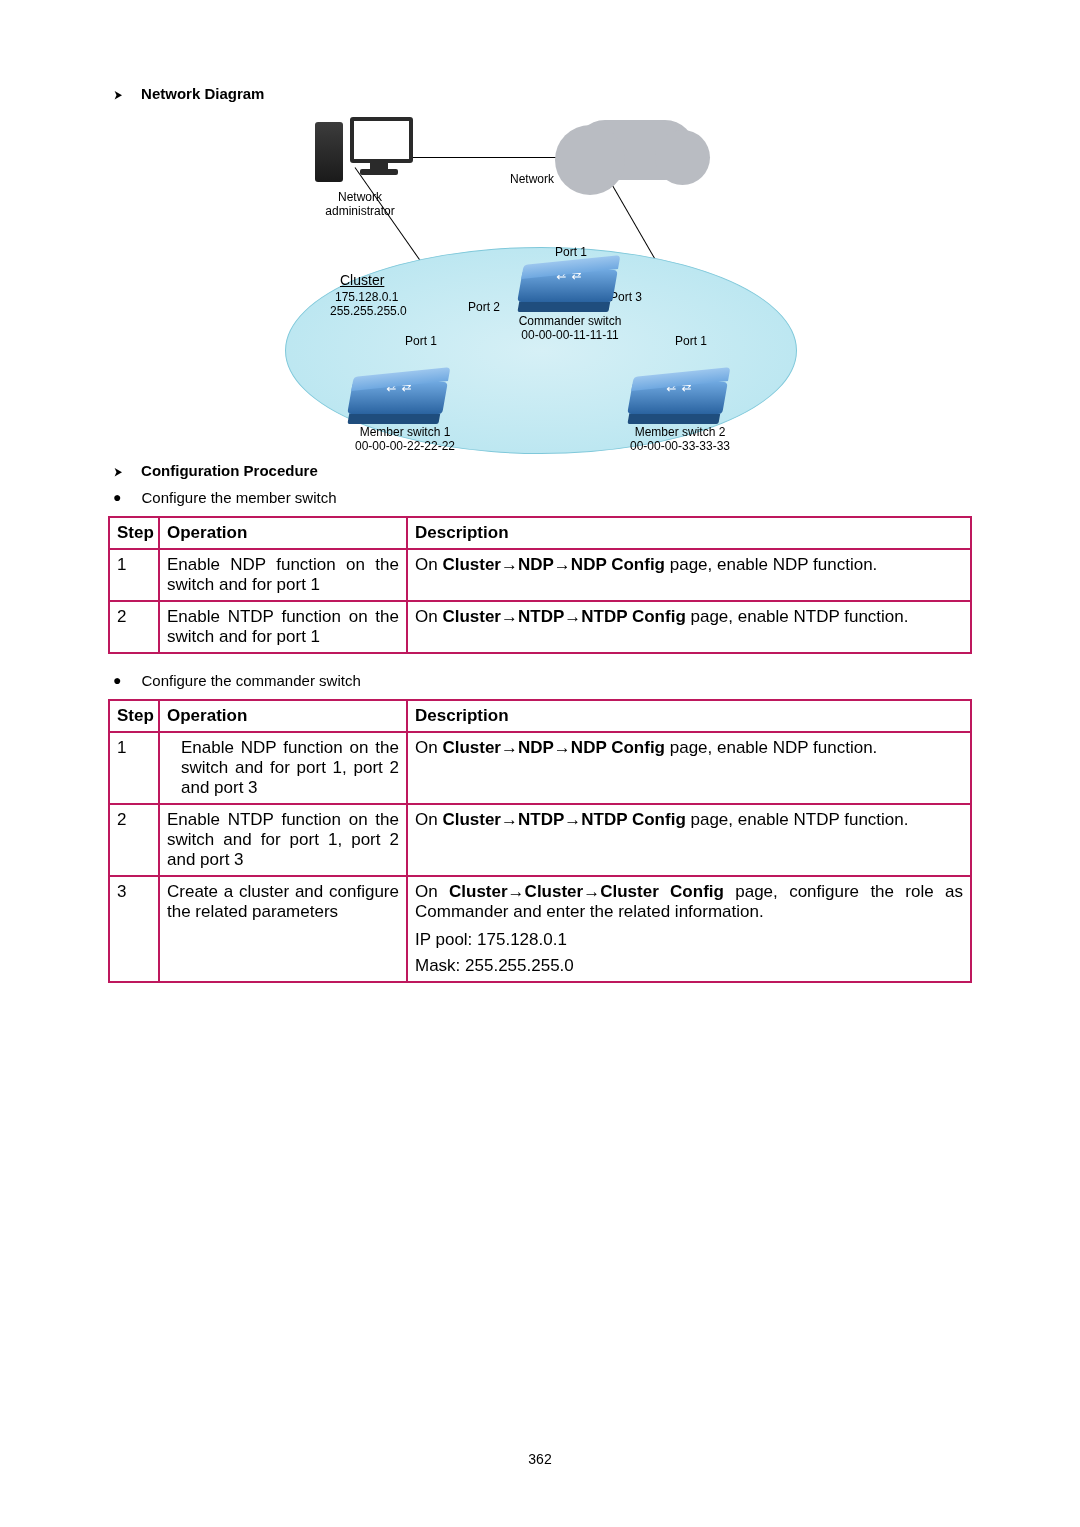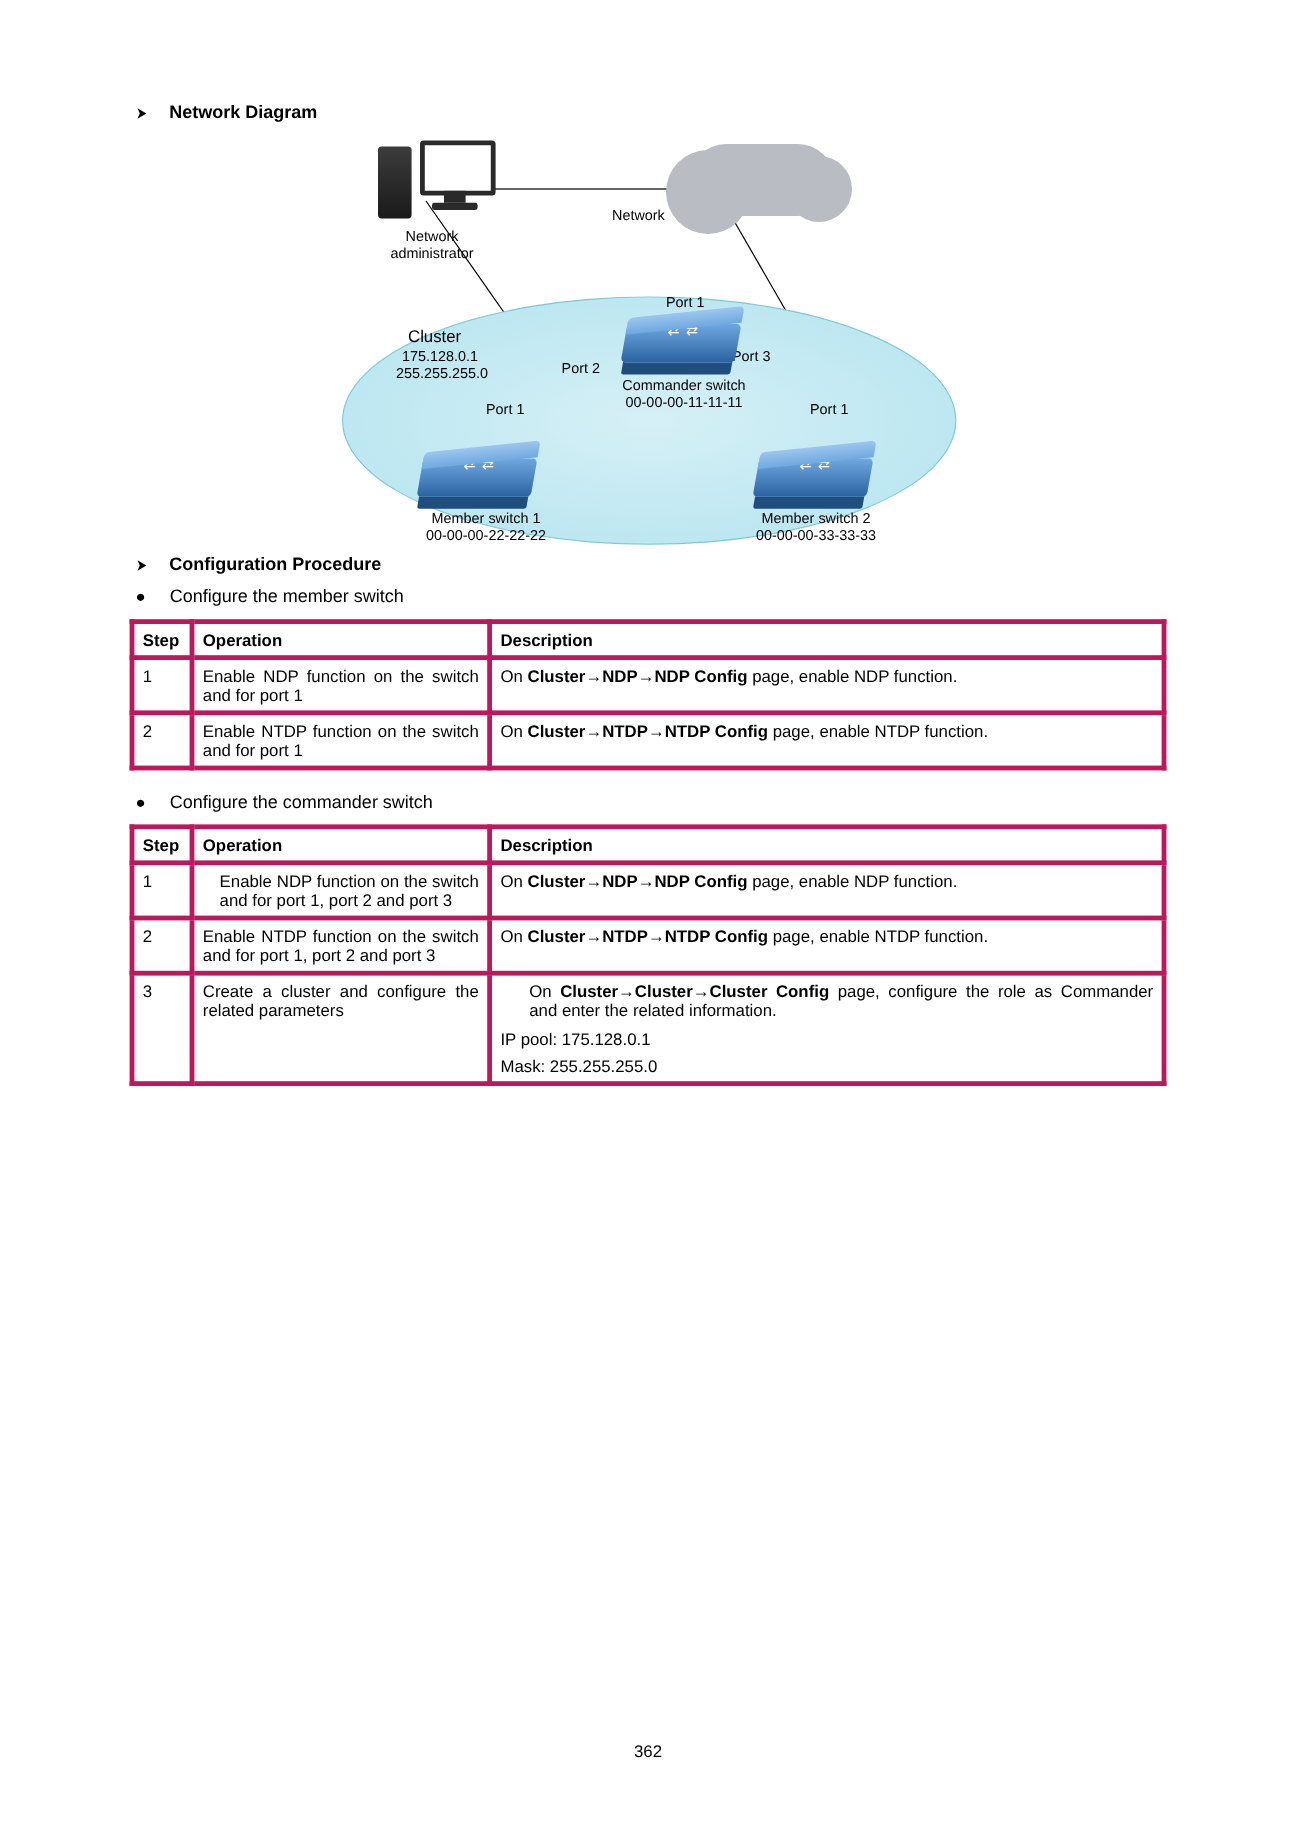--- a/index.html
+++ b/index.html
@@ -45,24 +45,24 @@
     font-size: 14px;
     margin-left: 5px;
   }
   table.steps {
     border-collapse: collapse;
     width: 100%;
     margin-top: 6px;
     table-layout: fixed;
   }
   table.steps th, table.steps td {
-    border: 4px solid #be185d;
+    border: 2px solid #be185d;
     padding: 5px 7px;
     vertical-align: top;
-    font-size: 14px;
+    font-size: 17px;
   }
   table.steps th {
     text-align: left;
     font-weight: bold;
   }
   col.step { width: 50px; }
   col.op   { width: 248px; }
   col.desc { width: auto; }
   .page-num {
     position: absolute;
@@ -204,21 +204,21 @@
         <div class="base"></div>
     </div>
     <div class="dlabel" style="left:35px; top:78px; width:100px;">
       <div>Network</div>
       <div>administrator</div>
     </div>
 
     <div class="cloud"></div>
     <div class="dlabel" style="left:235px; top:60px;">Network</div>
 
-    <div class="dlabel" style="left:65px; top:160px; text-align:left; font-size:14px;">Cluster</div>
+    <div class="dlabel" style="left:65px; top:160px; text-align:left; font-size:14px;text-decoration:underline;">Cluster</div>
     <div class="dlabel" style="left:60px; top:178px; text-align:left;">175.128.0.1</div>
     <div class="dlabel" style="left:55px; top:192px; text-align:left;">255.255.255.0</div>
 
     <div class="dlabel" style="left:280px; top:133px;">Port 1</div>
     <div class="dlabel" style="left:193px; top:188px;">Port 2</div>
     <div class="dlabel" style="left:335px; top:178px;">Port 3</div>
     <div class="dlabel" style="left:130px; top:222px;">Port 1</div>
     <div class="dlabel" style="left:400px; top:222px;">Port 1</div>
 
     <div class="sw sw-cmd">
@@ -313,21 +313,21 @@
       <td>2</td>
       <td style="text-align:justify;">Enable NTDP function on the switch and for port 1, port 2 and port 3</td>
       <td style="text-align:justify;">
         <span>On </span><b>Cluster→NTDP→NTDP Config</b><span> page, enable NTDP function.</span>
       </td>
     </tr>
     <tr>
       <td>3</td>
       <td style="text-align:justify;">Create a cluster and configure the related parameters</td>
       <td>
-        <div style="text-align:justify;margin-left:24px;">
+        <div style="text-align:justify;">
           <span>On </span><b>Cluster→Cluster→Cluster Config</b><span> page, configure the role as Commander and enter the related information.</span>
         </div>
         <div style="margin-top:8px;">IP pool: 175.128.0.1</div>
         <div style="margin-top:6px;">Mask: 255.255.255.0</div>
       </td>
     </tr>
   </tbody>
     </table>
 
   <div class="page-num">362</div>

